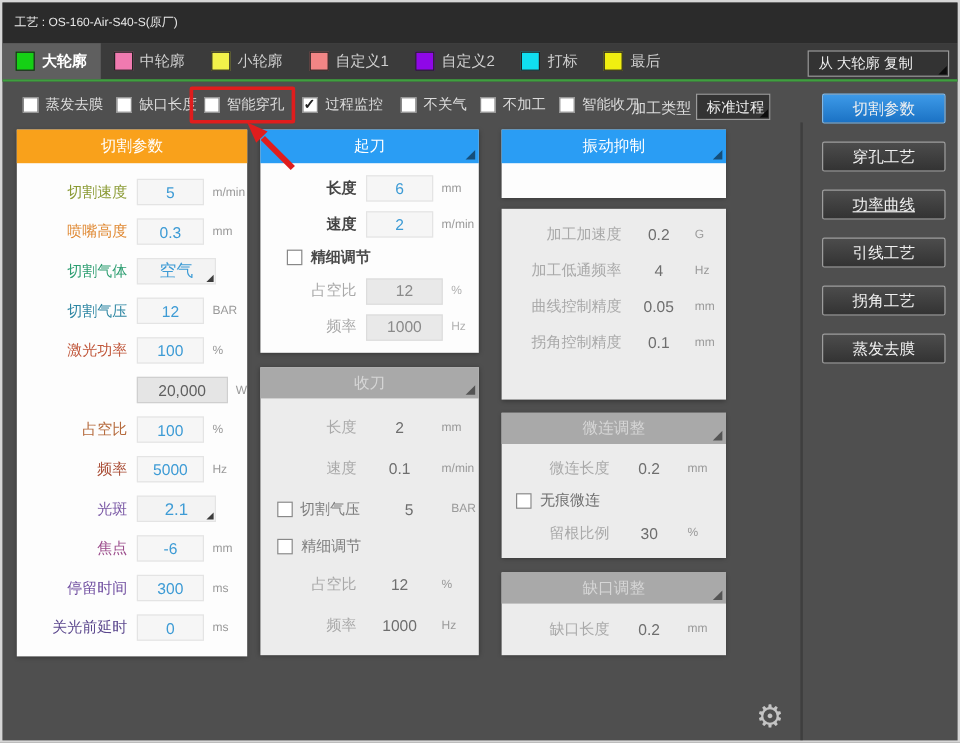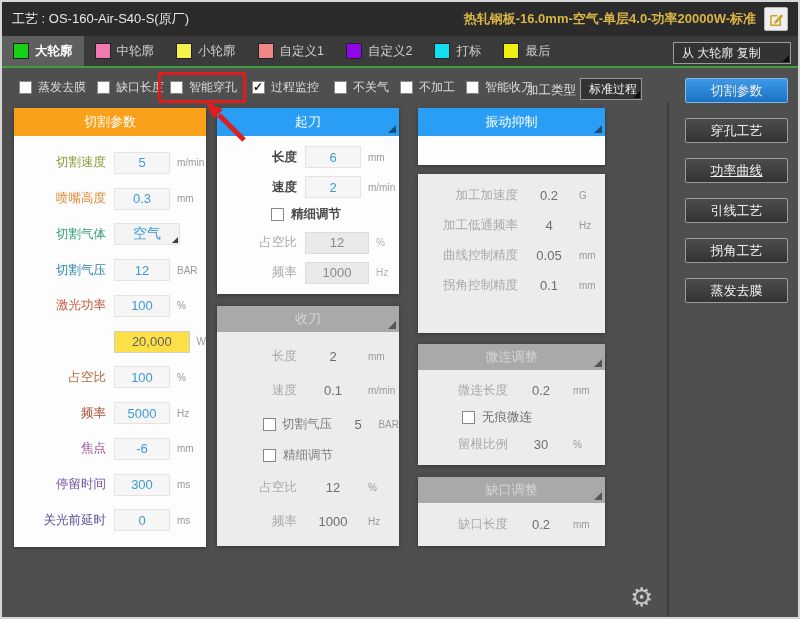--- a/index.html
+++ b/index.html
@@ -5,21 +5,21 @@
   * { margin:0; padding:0; box-sizing:border-box; }
   html,body { width:800px; height:619px; }
   body { font-family:"Liberation Sans", sans-serif; background:#888; }
   .window { position:relative; width:800px; height:619px; background:#4f4f4f;
             border:2px solid #d6d6d6; overflow:hidden; }
 
   
   .titlebar { position:absolute; left:0; top:0; width:796px; height:34px;
               background:#2b2b2b; display:flex; align-items:center;
               justify-content:space-between; padding:0 10px; }
-  .titlebar .proc { color:#e8e8e8; font-size:13px; }
+  .titlebar .proc { color:#e8e8e8; font-size:10px; }
   .titlebar .right { display:flex; align-items:center; gap:8px; }
   .titlebar .recipe { color:#d8b545; font-size:13px; font-weight:bold; }
   .edit-btn { width:24px; height:24px; background:#efefef; border:1px solid #bbb;
               border-radius:2px; display:flex; align-items:center; justify-content:center; cursor:pointer; }
 
   
   .tabbar { position:absolute; left:0; top:34px; width:796px; height:32px;
             background:#3b3b3b; border-bottom:2px solid #3f9f3f; display:flex; }
   .tab { display:flex; align-items:center; gap:6px; padding:0 11px; font-size:12.5px;
          color:#cfcfcf; cursor:pointer; }
@@ -62,57 +62,48 @@
 
   .prow { display:flex; align-items:center; }
   .plabel { flex:0 0 92px; text-align:right; font-size:12.5px; color:#555; }
   .pbox { width:56px; height:22px; margin-left:8px; background:#f6f6f6;
           border:1px solid #e4e4e4; color:#3d9bd5; font-size:13px;
           display:flex; align-items:center; justify-content:center; position:relative; }
   .punit { margin-left:7px; font-size:10px; color:#9a9a9a; }
   .pbox.dd { width:66px; font-size:14px; background:#f3f3f3; cursor:pointer; }
   .pbox.dd .fold { position:absolute; right:1px; bottom:1px; width:0; height:0;
                    border-left:6px solid transparent; border-bottom:6px solid #3c3c3c; }
-  .pbox.ro { width:82px; background:#fde047; border-color:#cfcfcf; color:#5f5f5f; }
+  .pbox.ro { width:82px; background:#e5e5e5; border-color:#cfcfcf; color:#5f5f5f; }
 
   .dis .plabel, .plabel.dim { color:#a9a9a9; }
   .dis .pbox { background:#e9e9e9; border-color:#dcdcdc; color:#8a8a8a; width:64px; }
   .dis .punit { color:#b2b2b2; }
   .flat .pbox { background:transparent; border-color:transparent; color:#6e6e6e; }
   .cbrow { display:flex; align-items:center; gap:7px; padding-left:22px;
-           font-size:12.5px; color:#4a4a4a;margin-left:32px; }
+           font-size:12.5px; color:#4a4a4a; }
   .cbrow.dimtxt { color:#7e7e7e; }
 
   
   .vdivider { position:absolute; left:665px; top:100px; width:2px; height:515px; background:#3e3e3e; }
   .side-btn { position:absolute; left:683px; width:103px; height:25px;
               background:linear-gradient(#4c4c4c,#333); border:1px solid #9d9d9d;
               border-radius:2px; color:#f0f0f0; font-size:13px; display:flex;
               align-items:center; justify-content:center; cursor:pointer; }
   .side-btn.active { background:linear-gradient(#3d9ae8,#1b72c4); border-color:#7db9ec; }
 
   .gear { position:absolute; left:628px; top:582px; font-size:26px; color:#c4c4c4;
           cursor:pointer; line-height:1; }
 </style>
 </head>
 <body>
 
 <div class="window">
 
   <div class="titlebar">
     <span class="proc">工艺 : OS-160-Air-S40-S(原厂)</span>
-    <div class="right">
-      <span class="recipe">热轧钢板-16.0mm-空气-单层4.0-功率20000W-标准</span>
-      <div class="edit-btn">
-        <svg width="15" height="15" viewBox="0 0 16 16">
-          <path d="M2 4 h7 M2 4 v10 h10 v-6" stroke="#c9a227" stroke-width="1.6" fill="none"></path>
-          <path d="M6 10 L13 2.5 L15 4.5 L8 12 L5.5 12.6 Z" fill="#c9a227"></path>
-        </svg>
-      </div>
-    </div>
   </div>
 
   <div class="tabbar">
     <div class="tab active">
       <span class="swatch" style="background: rgb(21, 208, 21);"></span>
       <span>大轮廓</span>
     </div>
     <div class="tab">
       <span class="swatch" style="background: rgb(240, 122, 176);"></span>
       <span>中轮廓</span>
@@ -227,20 +218,28 @@
         <span class="plabel" style="color: rgb(181, 106, 60);">占空比</span>
         <div class="pbox">100</div>
         <span class="punit">%</span>
       </div>
       <div class="prow">
         <span class="plabel" style="color: rgb(168, 75, 51);">频率</span>
         <div class="pbox">5000</div>
         <span class="punit">Hz</span>
       </div>
       <div class="prow">
+        <span class="plabel" style="color: rgb(122, 88, 165);">光斑</span>
+        <div class="pbox dd">
+          <span>2.1</span>
+          <span class="fold"></span>
+        </div>
+        <span class="punit"></span>
+      </div>
+      <div class="prow">
         <span class="plabel" style="color: rgb(154, 74, 138);">焦点</span>
         <div class="pbox">-6</div>
         <span class="punit">mm</span>
       </div>
       <div class="prow">
         <span class="plabel" style="color: rgb(111, 77, 160);">停留时间</span>
         <div class="pbox">300</div>
         <span class="punit">ms</span>
       </div>
       <div class="prow">

